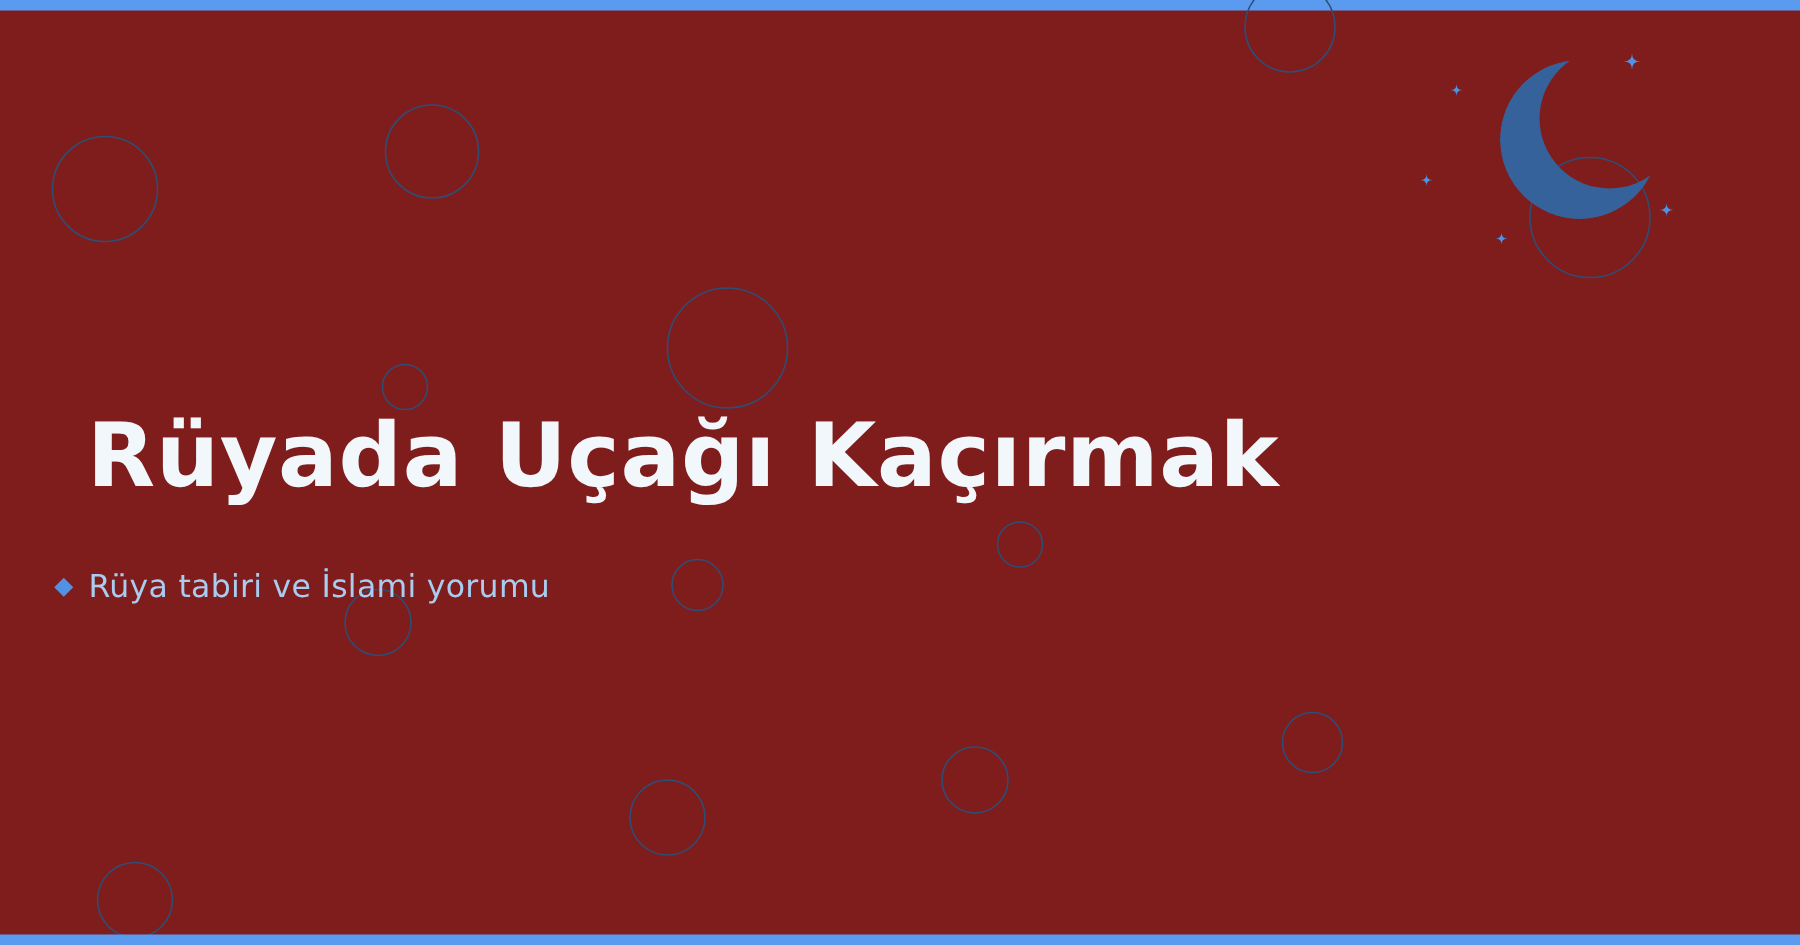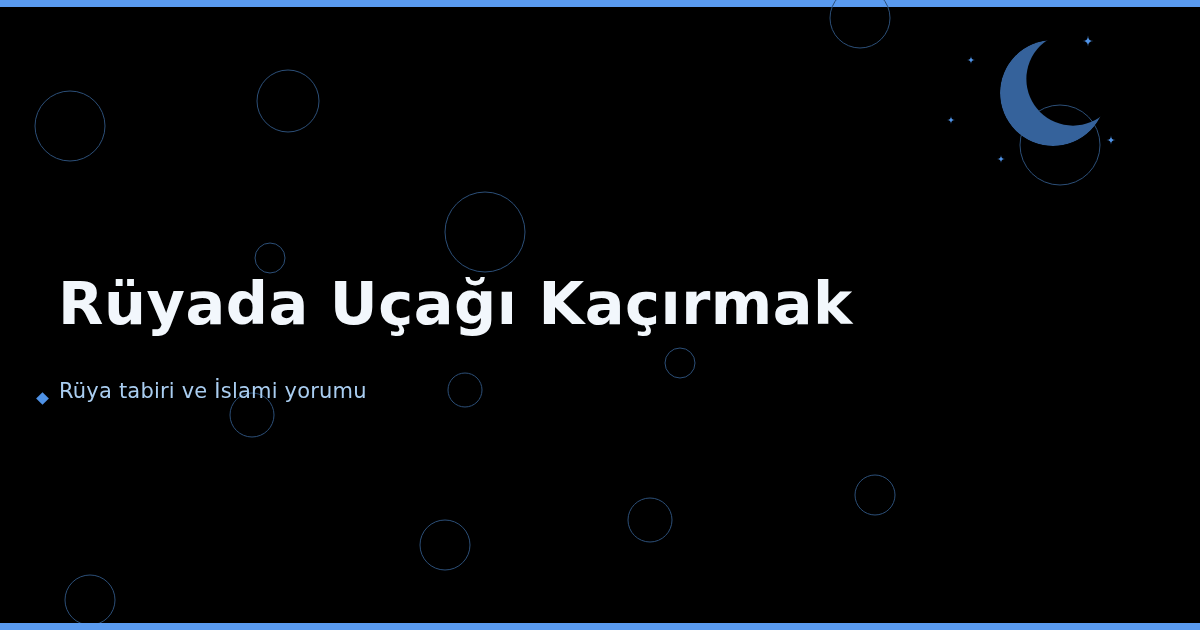--- a/index.html
+++ b/index.html
@@ -11,21 +11,21 @@
     height: 630px;
     overflow: hidden;
     background: #1e3a5f;
     font-family: "DejaVu Sans", "Liberation Sans", sans-serif;
   }
 
   #card {
     position: relative;
     width: 1200px;
     height: 630px;
-    background: #000000;
+    background: #7f1d1d;
     overflow: hidden;
   }
 
   
   .accent-bar {
     position: absolute;
     left: 0;
     width: 1200px;
     height: 7px;
     background: #5a9bf0;
@@ -63,21 +63,21 @@
     color: #f2f7fc;
     white-space: nowrap;
     line-height: 1.1;
   }
 
   #subtitle-row {
     position: absolute;
     left: 38px;
     top: 379px;
     display: flex;
-    align-items: flex-end;
+    align-items: center;
     gap: 12px;
     white-space: nowrap;
   }
 
   #subtitle-bullet {
     width: 9px;
     height: 9px;
     background: #4f92e6;
     transform: rotate(45deg);
     flex: 0 0 auto;

